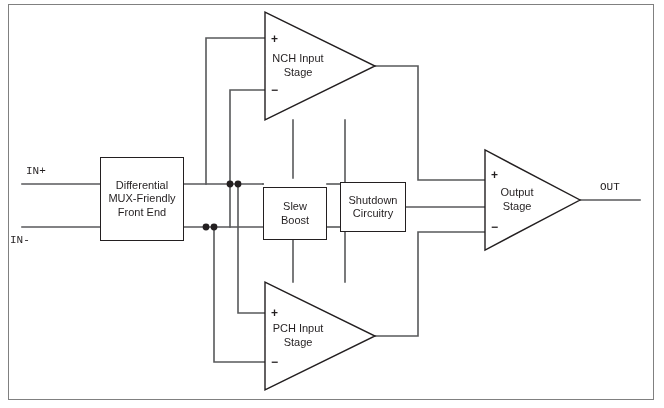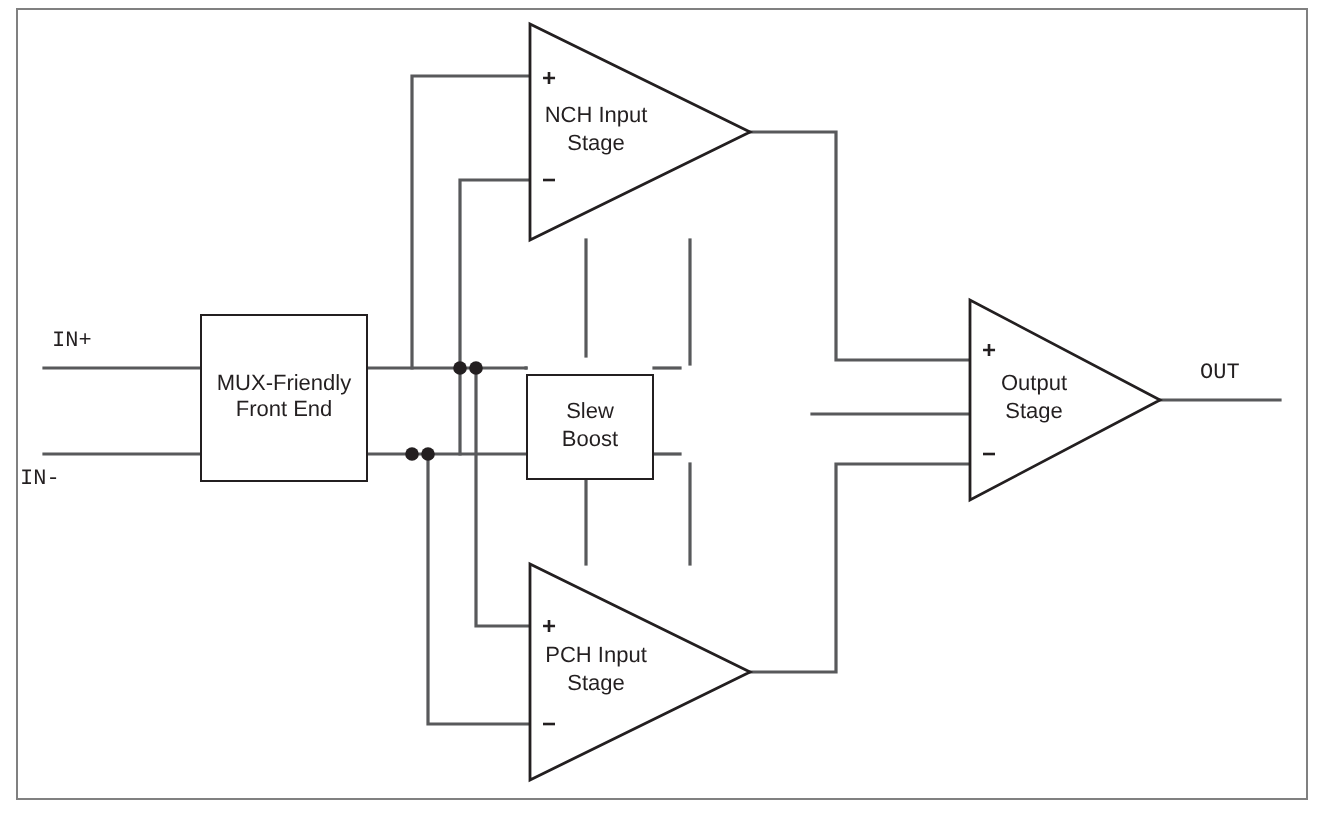--- a/index.html
+++ b/index.html
@@ -66,32 +66,39 @@
 
     <g stroke="#231f20" stroke-width="1.4" fill="#ffffff" stroke-linejoin="miter">
       <polygon points="265,12 265,120 375,66"></polygon>
       <polygon points="265,282 265,390 375,336"></polygon>
       <polygon points="485,150 485,250 580,200"></polygon>
     </g>
   </svg>
 
   <div class="box" style="left:100px;top:157px;width:84px;height:84px;">
     <div style="position:relative;width:100%;">
+      <div class="blk-lbl" style="position:static;">Differential</div>
       <div class="blk-lbl" style="position:static;">MUX-Friendly</div>
       <div class="blk-lbl" style="position:static;text-align:center;">Front End</div>
     </div>
   </div>
 
   <div class="box" style="left:263px;top:187px;width:64px;height:53px;">
     <div style="position:relative;width:100%;">
       <div class="blk-lbl" style="position:static;">Slew</div>
       <div class="blk-lbl" style="position:static;">Boost</div>
     </div>
   </div>
 
+  <div class="box" style="left:340px;top:182px;width:66px;height:50px;">
+    <div style="position:relative;width:100%;">
+      <div class="blk-lbl" style="position:static;">Shutdown</div>
+      <div class="blk-lbl" style="position:static;">Circuitry</div>
+    </div>
+  </div>
 
   <div class="tri-lbl" style="left:254px;top:52px;width:88px;">
     <div>NCH Input</div>
     <div>Stage</div>
   </div>
   <div class="pin" style="left:271px;top:33px;">+</div>
   <div class="pin" style="left:271px;top:84px;">−</div>
 
   <div class="tri-lbl" style="left:254px;top:322px;width:88px;">
     <div>PCH Input</div>

